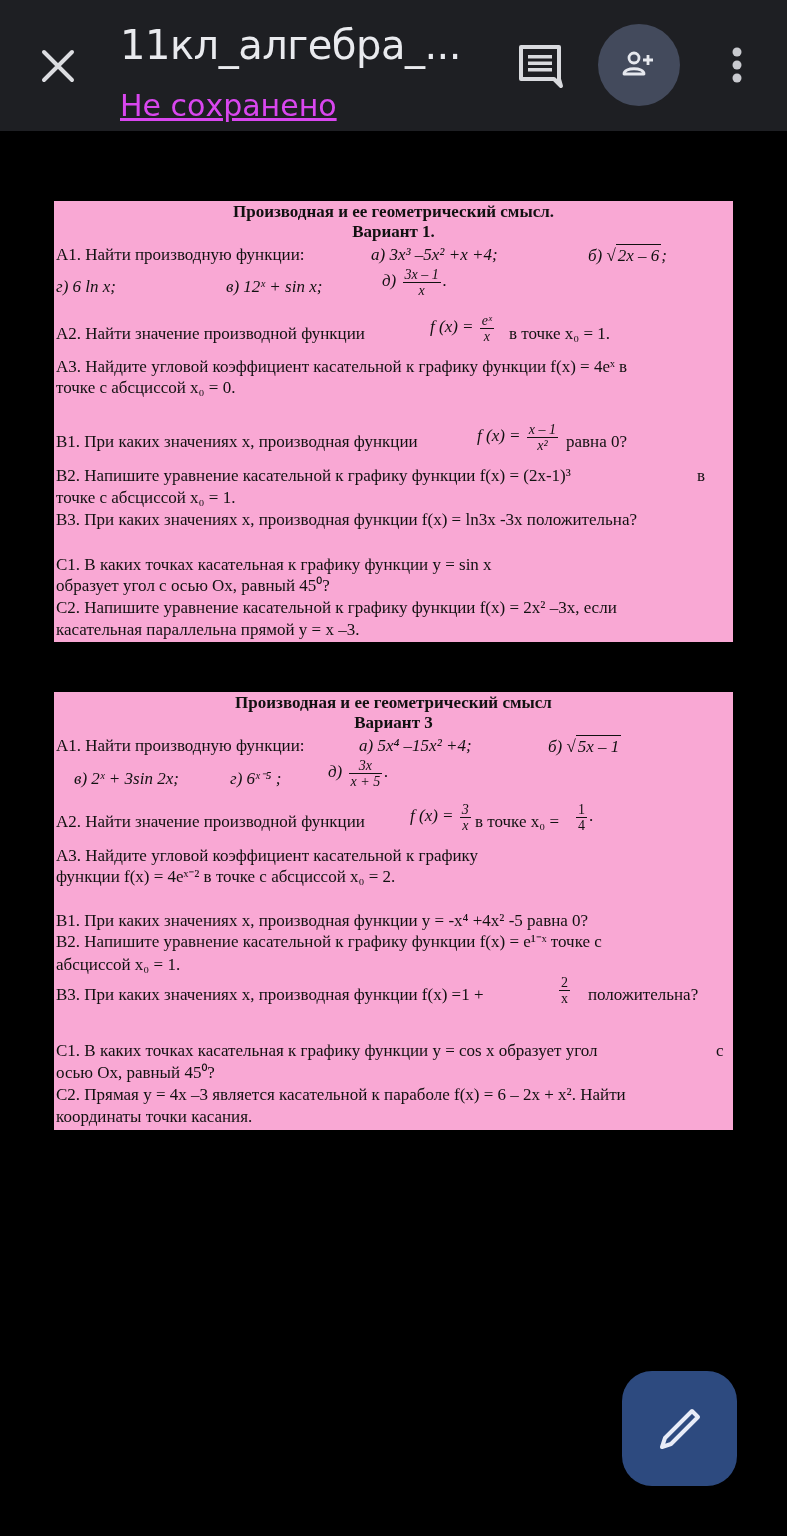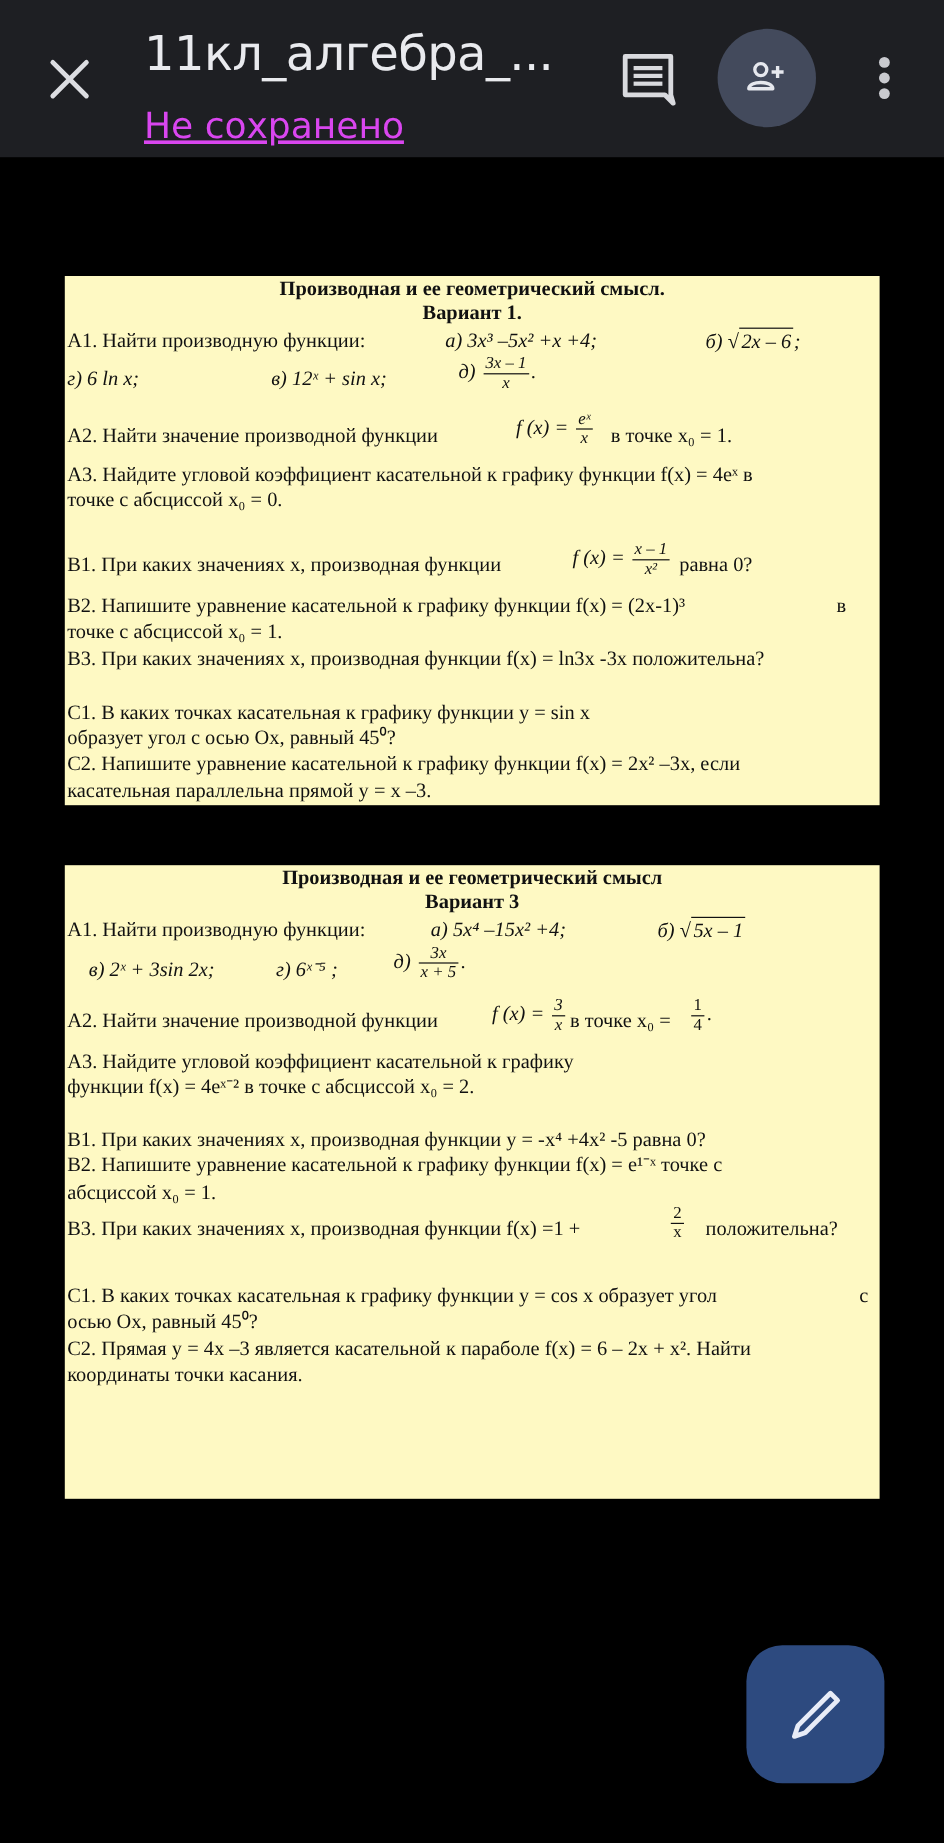--- a/index.html
+++ b/index.html
@@ -5,23 +5,23 @@
   html, body { margin:0; padding:0; }
   body { width:787px; height:1536px; background:#000; position:relative; overflow:hidden; font-family:"Liberation Sans", sans-serif; }
   .appbar { position:absolute; left:0; top:0; width:787px; height:131px; background:#1e1f23; }
   .close-btn { position:absolute; left:36px; top:44px; width:44px; height:44px; cursor:pointer; }
   .title { position:absolute; left:120px; top:22px; color:#e9eaee; font-size:40px; font-family:"DejaVu Sans", sans-serif; letter-spacing:-0.5px; white-space:nowrap; }
   .subtitle { position:absolute; left:120px; top:88px; color:#d946ef; font-size:30px; font-family:"DejaVu Sans", sans-serif;text-decoration:underline; }
   .comments-btn { position:absolute; left:516px; top:42px; width:48px; height:48px; cursor:pointer; }
   .share-btn { position:absolute; left:598px; top:24px; width:82px; height:82px; border-radius:50%; background:#434a5c; cursor:pointer; display:flex; align-items:center; justify-content:center; }
   .more-btn { position:absolute; left:722px; top:44px; width:30px; height:44px; cursor:pointer; }
 
-  .page { position:absolute; left:54px; width:679px; background:#fef9c3; color:#111; font-family:"Liberation Serif", serif; font-size:17px; line-height:22px;margin-top:29px; }
+  .page { position:absolute; left:54px; width:679px; background:#f9a8d4; color:#111; font-family:"Liberation Serif", serif; font-size:17px; line-height:22px; }
   .page1 { top:201px; height:441px; }
-  .page2 { top:692px; height:528px; }
+  .page2 { top:692px; height:438px; }
   .line { position:absolute; left:2px; white-space:nowrap; }
   .center { left:0; width:679px; text-align:center; font-weight:bold; }
   .i { font-style:italic; }
   .frac { display:inline-block; vertical-align:middle; text-align:center; font-style:italic; font-size:14px; line-height:15px; margin:0 2px; }
   .frac .num { display:block; border-bottom:1px solid #111; padding:0 2px; }
   .frac .den { display:block; padding:0 2px; }
   .sqrt { display:inline-block; border-top:1px solid #111; padding:0 2px; font-style:italic; }
   .abs { position:absolute; white-space:nowrap; }
 
   .fab { position:absolute; left:622px; top:1371px; width:115px; height:115px; border-radius:30px; background:#2d4a7f; display:flex; align-items:center; justify-content:center; cursor:pointer; }

